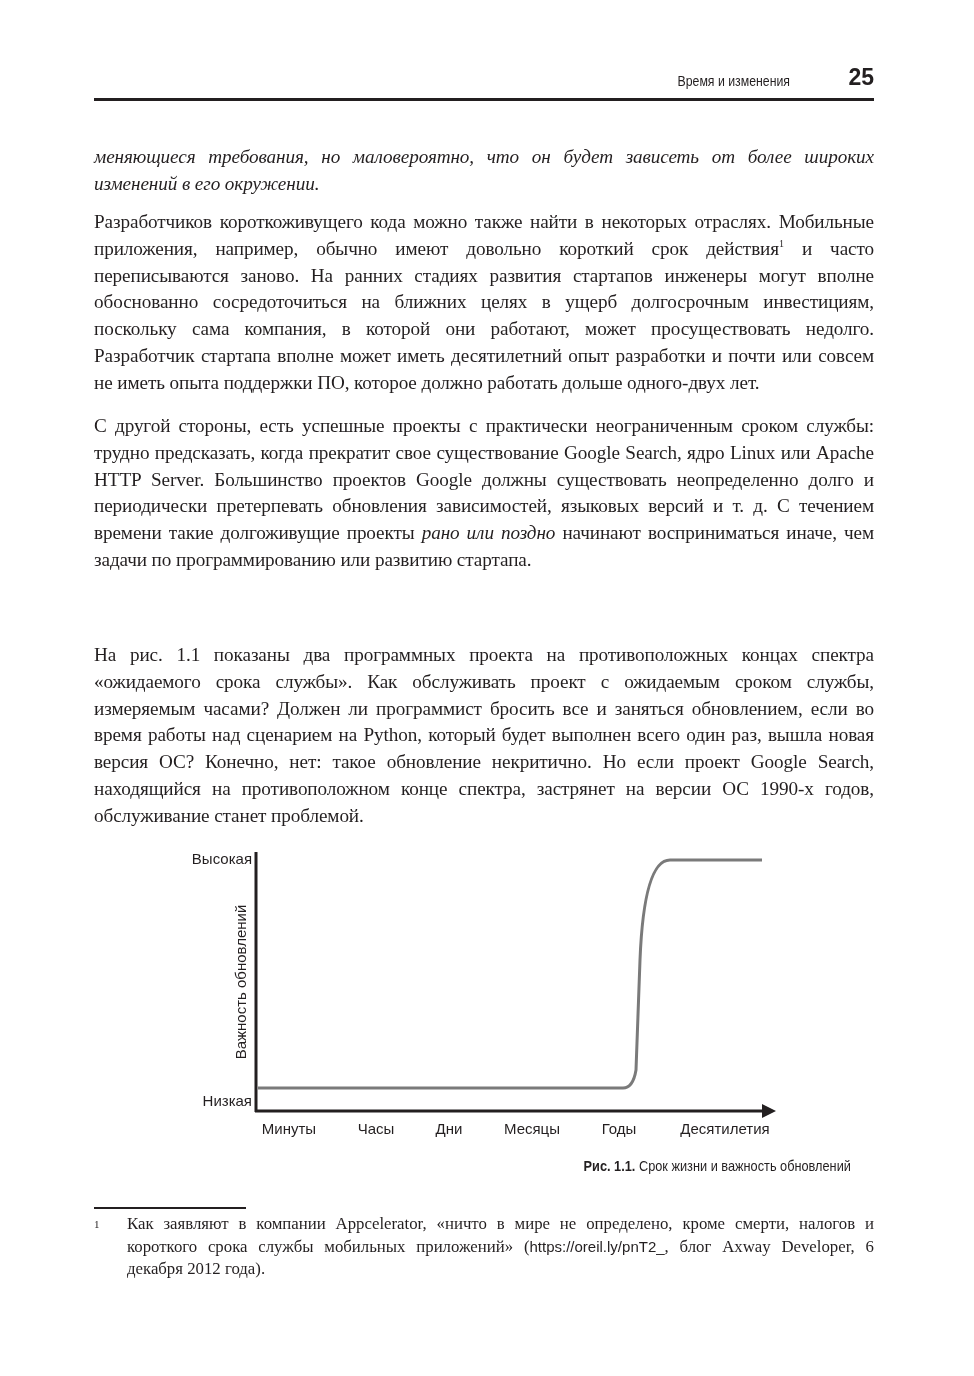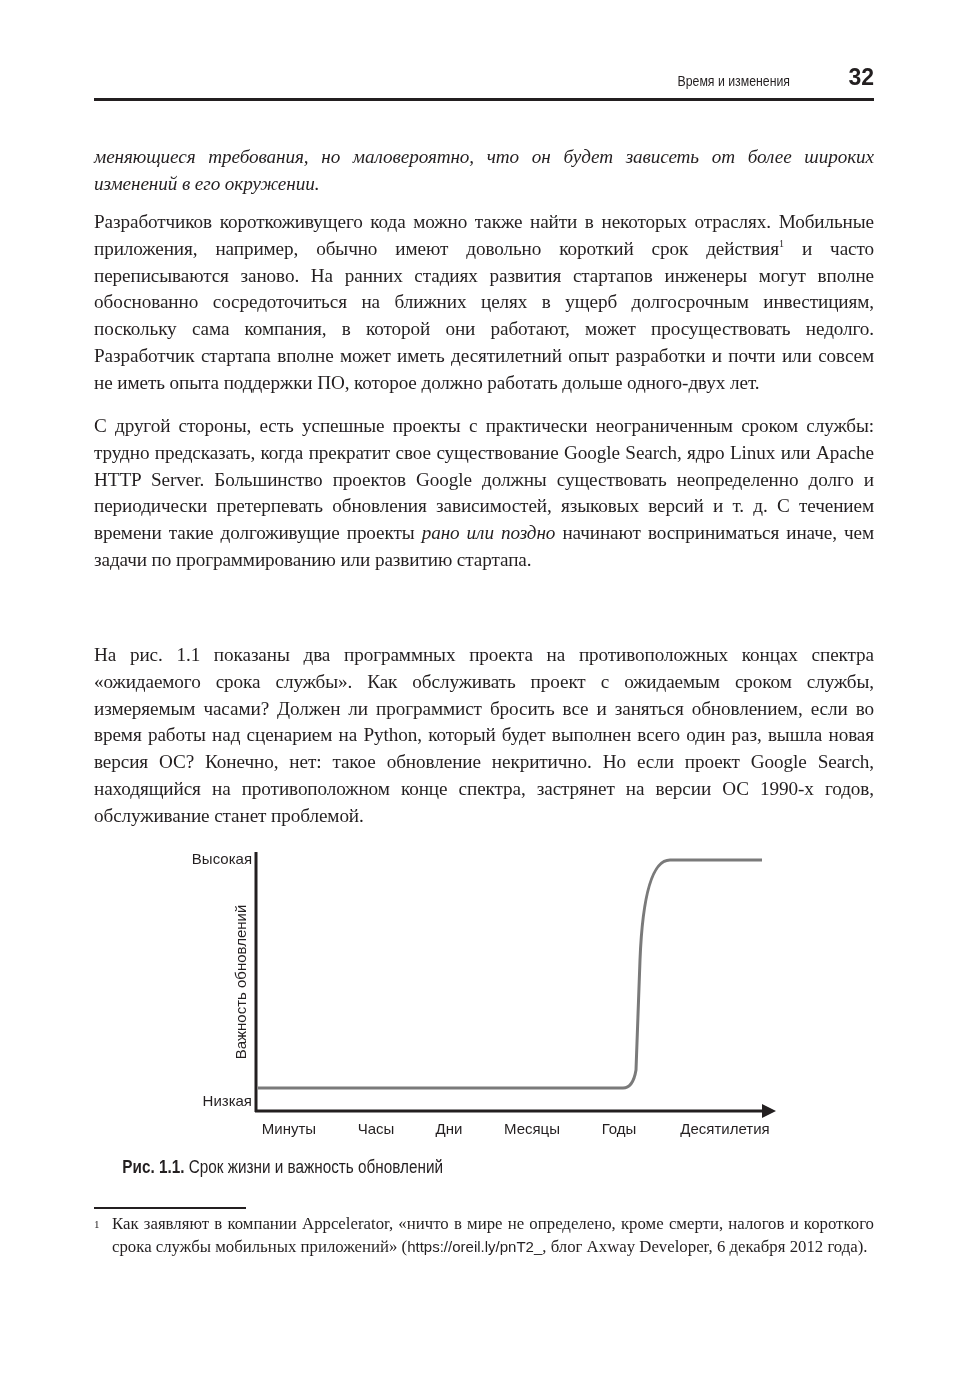--- a/index.html
+++ b/index.html
@@ -10,35 +10,35 @@
     .body-text { position: absolute; left: 94px; width: 780px; font-family: "Liberation Serif", serif; font-size: 19.2px; line-height: 26.8px; text-align: justify; letter-spacing: -0.1px; }
     .body-text p { margin: 0; }
     .p1 { top: 144px; font-style: italic; }
     .p2 { top: 209px; }
     .p3 { top: 413px; }
     .p4 { top: 642px; }
     sup { font-size: 10px; line-height: 0; vertical-align: 8px; }
     .chart-wrap { position: absolute; left: 170px; top: 840px; width: 640px; height: 310px; }
     .chart-wrap svg { position: absolute; left: 0; top: 0; }
     .axis-text { font-family: "Liberation Sans", sans-serif; font-size: 15px; fill: #231f20; }
-    .caption { position: absolute; left: 94px; top: 1157px; width: 780px; text-align: left; font-family: "Liberation Sans", sans-serif; font-size: 18px; }
+    .caption { position: absolute; left: 94px; top: 1157px; width: 780px; text-align: right; font-family: "Liberation Sans", sans-serif; font-size: 15px; }
     .caption .cap-inner { display: inline-block; transform: scaleX(0.85); }
     .caption .cap-label { font-weight: bold; }
     .foot-rule { position: absolute; left: 94px; top: 1207px; width: 152px; height: 2px; background: #231f20; }
     .footnote { position: absolute; left: 94px; top: 1213px; width: 780px; font-family: "Liberation Serif", serif; font-size: 16.8px; line-height: 22.6px; }
     .fn-mark { position: absolute; left: 0; top: 0; font-size: 11px; }
-    .fn-text { margin-left: 18px; text-align: justify; }
+    .fn-text { margin-left: 33px; text-align: justify; }
     .fn-link { font-family: "Liberation Sans", sans-serif; font-size: 15px; }
   </style>
 </head>
 <body>
 
 <div>
   <div class="header-title">Время и изменения</div>
-  <div class="page-number">32</div>
+  <div class="page-number">25</div>
   <div class="header-rule"></div>
 </div>
 
 <div class="body-text p1">
   <p>меняющиеся требования, но маловероятно, что он будет зависеть от более широких изменений в его окружении.</p>
 </div>
 
 <div class="body-text p2">
   <p><span>Разработчиков короткоживущего кода можно также найти в некоторых отраслях. Мобильные приложения, например, обычно имеют довольно короткий срок действия</span><sup>1</sup><span> и часто переписываются заново. На ранних стадиях развития стартапов инженеры могут вполне обоснованно сосредоточиться на ближних целях в ущерб долгосрочным инвестициям, поскольку сама компания, в которой они работают, может просуществовать недолго. Разработчик стартапа вполне может иметь десятилетний опыт разработки и почти или совсем не иметь опыта поддержки ПО, которое должно работать дольше одного-двух лет.</span></p>
 </div>

